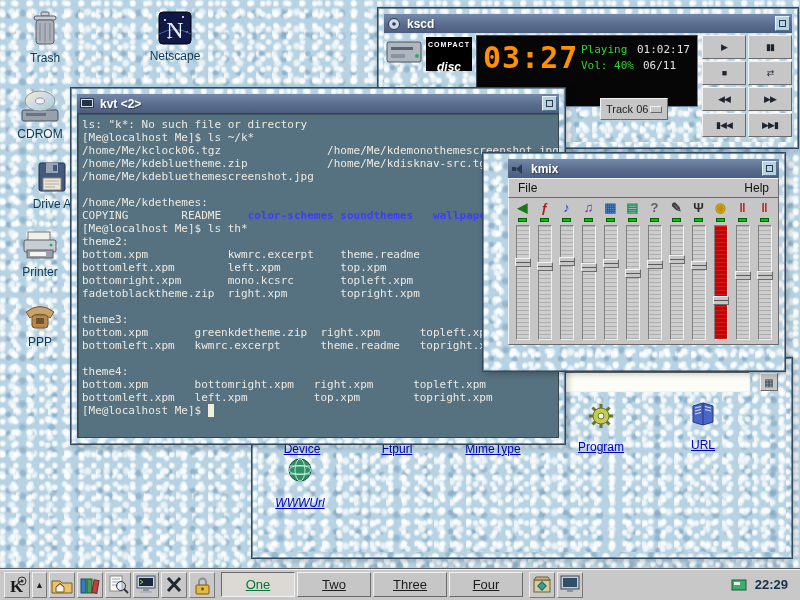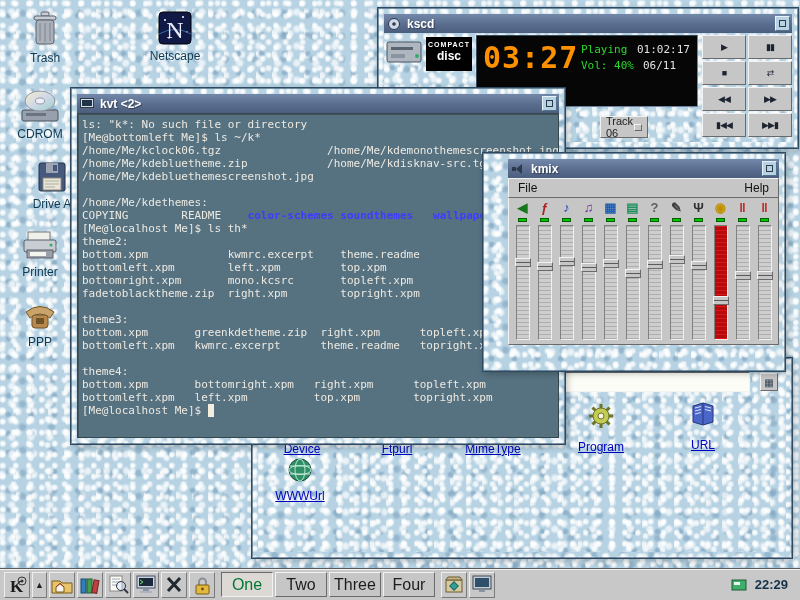--- a/index.html
+++ b/index.html
@@ -37,35 +37,35 @@
 
   .bevel-up{ background:#c6c6c6; border:1px solid; border-color:#f2f2f2 #6a6a6a #6a6a6a #f2f2f2; }
 
   
   #win-kscd{ left:378px; top:8px; width:420px; height:140px; z-index:2; }
   .kscd-body{ position:relative; height:109px; }
   .cd-device{ position:absolute; left:2px; top:5px; }
   .cd-logo{ position:absolute; left:42px; top:4px; width:46px; height:34px; background:#000;
     color:#fff; text-align:center; padding-top:4px; }
   .cd-logo-1{ font-size:7px; font-weight:bold; letter-spacing:1px; }
-  .cd-logo-2{ font-size:12px; font-weight:bold; margin-top:1px; }
+  .cd-logo-2{ font-size:12px; font-weight:bold; font-style:italic; margin-top:12px; }
   .lcd{ position:absolute; left:92px; top:2px; width:222px; height:72px; background:#060606;
     border:1px solid; border-color:#39495c #6f849c #6f849c #39495c;
     font-family:"DejaVu Sans Mono", monospace; }
   .lcd-time{ position:absolute; left:6px; top:4px; font-size:30px; font-weight:bold;
     color:#ff9100; letter-spacing:1px; }
   .lcd-status{ position:absolute; left:104px; top:7px; font-size:11px; color:#2ad82a; }
   .lcd-elapsed{ position:absolute; left:160px; top:7px; font-size:11px; color:#e2e2e2; }
   .lcd-vol{ position:absolute; left:104px; top:23px; font-size:11px; color:#2ad82a; }
   .lcd-frac{ position:absolute; left:166px; top:23px; font-size:11px; color:#e2e2e2; }
   .transport{ position:absolute; left:318px; top:2px; width:90px;
     display:grid; grid-template-columns:44px 44px; grid-auto-rows:24px; gap:2px; }
   .cd-btn{ display:flex; align-items:center; justify-content:center; font-size:9px;
     color:#1d2430; letter-spacing:-1px; cursor:default; }
-  .track-combo{ position:absolute; left:216px; top:83px; width:48px; height:22px;
+  .track-combo{ position:absolute; left:216px; top:65px; width:68px; height:22px;
     display:flex; align-items:center; padding:0 5px; font-size:11px; color:#222;justify-content:space-between; }
   .combo-mark{ width:12px; height:7px; margin-left:auto; background:#c6c6c6;
     border:1px solid; border-color:#f2f2f2 #6a6a6a #6a6a6a #f2f2f2; }
 
   
   #win-kvt{ left:71px; top:88px; width:494px; height:356px; z-index:3; }
   .term{ height:325px; background:#567180; border:1px solid #35464f;
     box-shadow:inset 1px 1px 0 #42545e; padding:4px 4px; overflow:hidden;
     font-family:"DejaVu Sans Mono", monospace; font-size:11px; line-height:13px; color:#ece9e0; }
   .trow{ height:13px; white-space:pre; }
@@ -94,34 +94,34 @@
   
   #win-kfm{ left:252px; top:358px; width:540px; height:200px; z-index:1; }
   .kfm-body{ position:relative; height:188px; }
   .loc-field{ position:absolute; left:8px; top:8px; right:36px; height:20px; background:#fdfdf8;
     border:1px solid; border-color:#6a6a6a #f2f2f2 #f2f2f2 #6a6a6a; }
   .loc-btn{ position:absolute; right:8px; top:9px; width:18px; height:18px;
     display:flex; align-items:center; justify-content:center; font-size:10px; color:#345; }
   .fm-icon{ position:absolute; width:76px; text-align:center; }
   .fm-icon svg{ display:block; margin:0 auto; }
   .fm-label{ margin-top:10px; font-size:12px; color:#0000bb; text-decoration:underline; }
-  .fm-label.tight{ margin-top:5px; }
+  .fm-label.tight{ margin-top:12px;font-style:italic; }
 
   
   .taskbar{ position:absolute; left:0; right:0; bottom:0; height:32px; background:#c8c8c8;
     border-top:1px solid #5a5a5a; box-shadow:inset 0 1px 0 #f2f2f2;
     display:flex; align-items:center; padding:0 4px; gap:2px; z-index:10; }
   .tb-item{ width:26px; height:26px; display:flex; align-items:center; justify-content:center;
     background:#c8c8c8; border:1px solid; border-color:#eeeeee #7a7a7a #7a7a7a #eeeeee; }
   .tb-item.narrow{ width:15px; }
   .up-arrow{ font-size:9px; color:#222; }
   .pager{ display:flex; gap:2px; margin:0 4px; }
-  .pager-btn{ width:52px; height:25px; display:flex; align-items:center; justify-content:center;
-    font-size:16px; color:#1c1c1c; background:#c6c6c6;
-    border:1px solid; border-color:#f2f2f2 #6a6a6a #6a6a6a #f2f2f2; }
+  .pager-btn{ width:74px; height:25px; display:flex; align-items:center; justify-content:center;
+    font-size:13px; color:#1c1c1c; background:#c6c6c6;
+    border:1px solid; border-color:#f2f2f2 #6a6a6a #6a6a6a #f2f2f2;text-decoration:underline; }
   .pager-btn.active{ background:#dcd9d4; border-color:#6a6a6a #f2f2f2 #f2f2f2 #6a6a6a; color:#073; }
   .tb-spacer{ flex:1; }
   .tb-item.small{ width:20px; height:20px; border:none; background:transparent; }
   .clock{ font-size:13px; font-weight:bold; color:#13324a; padding:0 8px 0 4px; }
 </style>
 </head>
 <body>
 
 <div class="desktop marble">
 
@@ -313,21 +313,21 @@
           <rect x="4" y="10" width="6" height="1.5" fill="#5a6675"></rect>
         </svg>
       </span>
     <span class="tb-title">kvt &lt;2&gt;</span>
     <span class="tb-btn">
         <span class="tb-btn-in"></span>
       </span>
   </div>
   <div class="term">
       <div class="trow"><span>ls: "k*: No such file or directory</span></div>
-      <div class="trow"><span>[Me@bottomleft Me]$ ls ~/k*</span></div>
+      <div class="trow"><span>[Me@localhost Me]$ ls ~/k*</span></div>
       <div class="trow"><span>/home/Me/kclock06.tgz                /home/Me/kdemonothemescreenshot.jpg</span></div>
       <div class="trow"><span>/home/Me/kdebluetheme.zip            /home/Me/kdisknav-src.tgz</span></div>
       <div class="trow"><span>/home/Me/kdebluethemescreenshot.jpg</span></div>
       <div class="trow"> </div>
       <div class="trow"><span>/home/Me/kdethemes:</span></div>
       <div class="trow"><span>COPYING        README    </span><span class="tc-dir">color-schemes</span><span> </span><span class="tc-dir">soundthemes</span><span>   </span><span class="tc-dir">wallpapers</span></div>
       <div class="trow"><span>[Me@localhost Me]$ ls th*</span></div>
       <div class="trow"><span>theme2:</span></div>
       <div class="trow"><span>bottom.xpm            kwmrc.excerpt    theme.readme</span></div>
       <div class="trow"><span>bottomleft.xpm        left.xpm         top.xpm</span></div>

